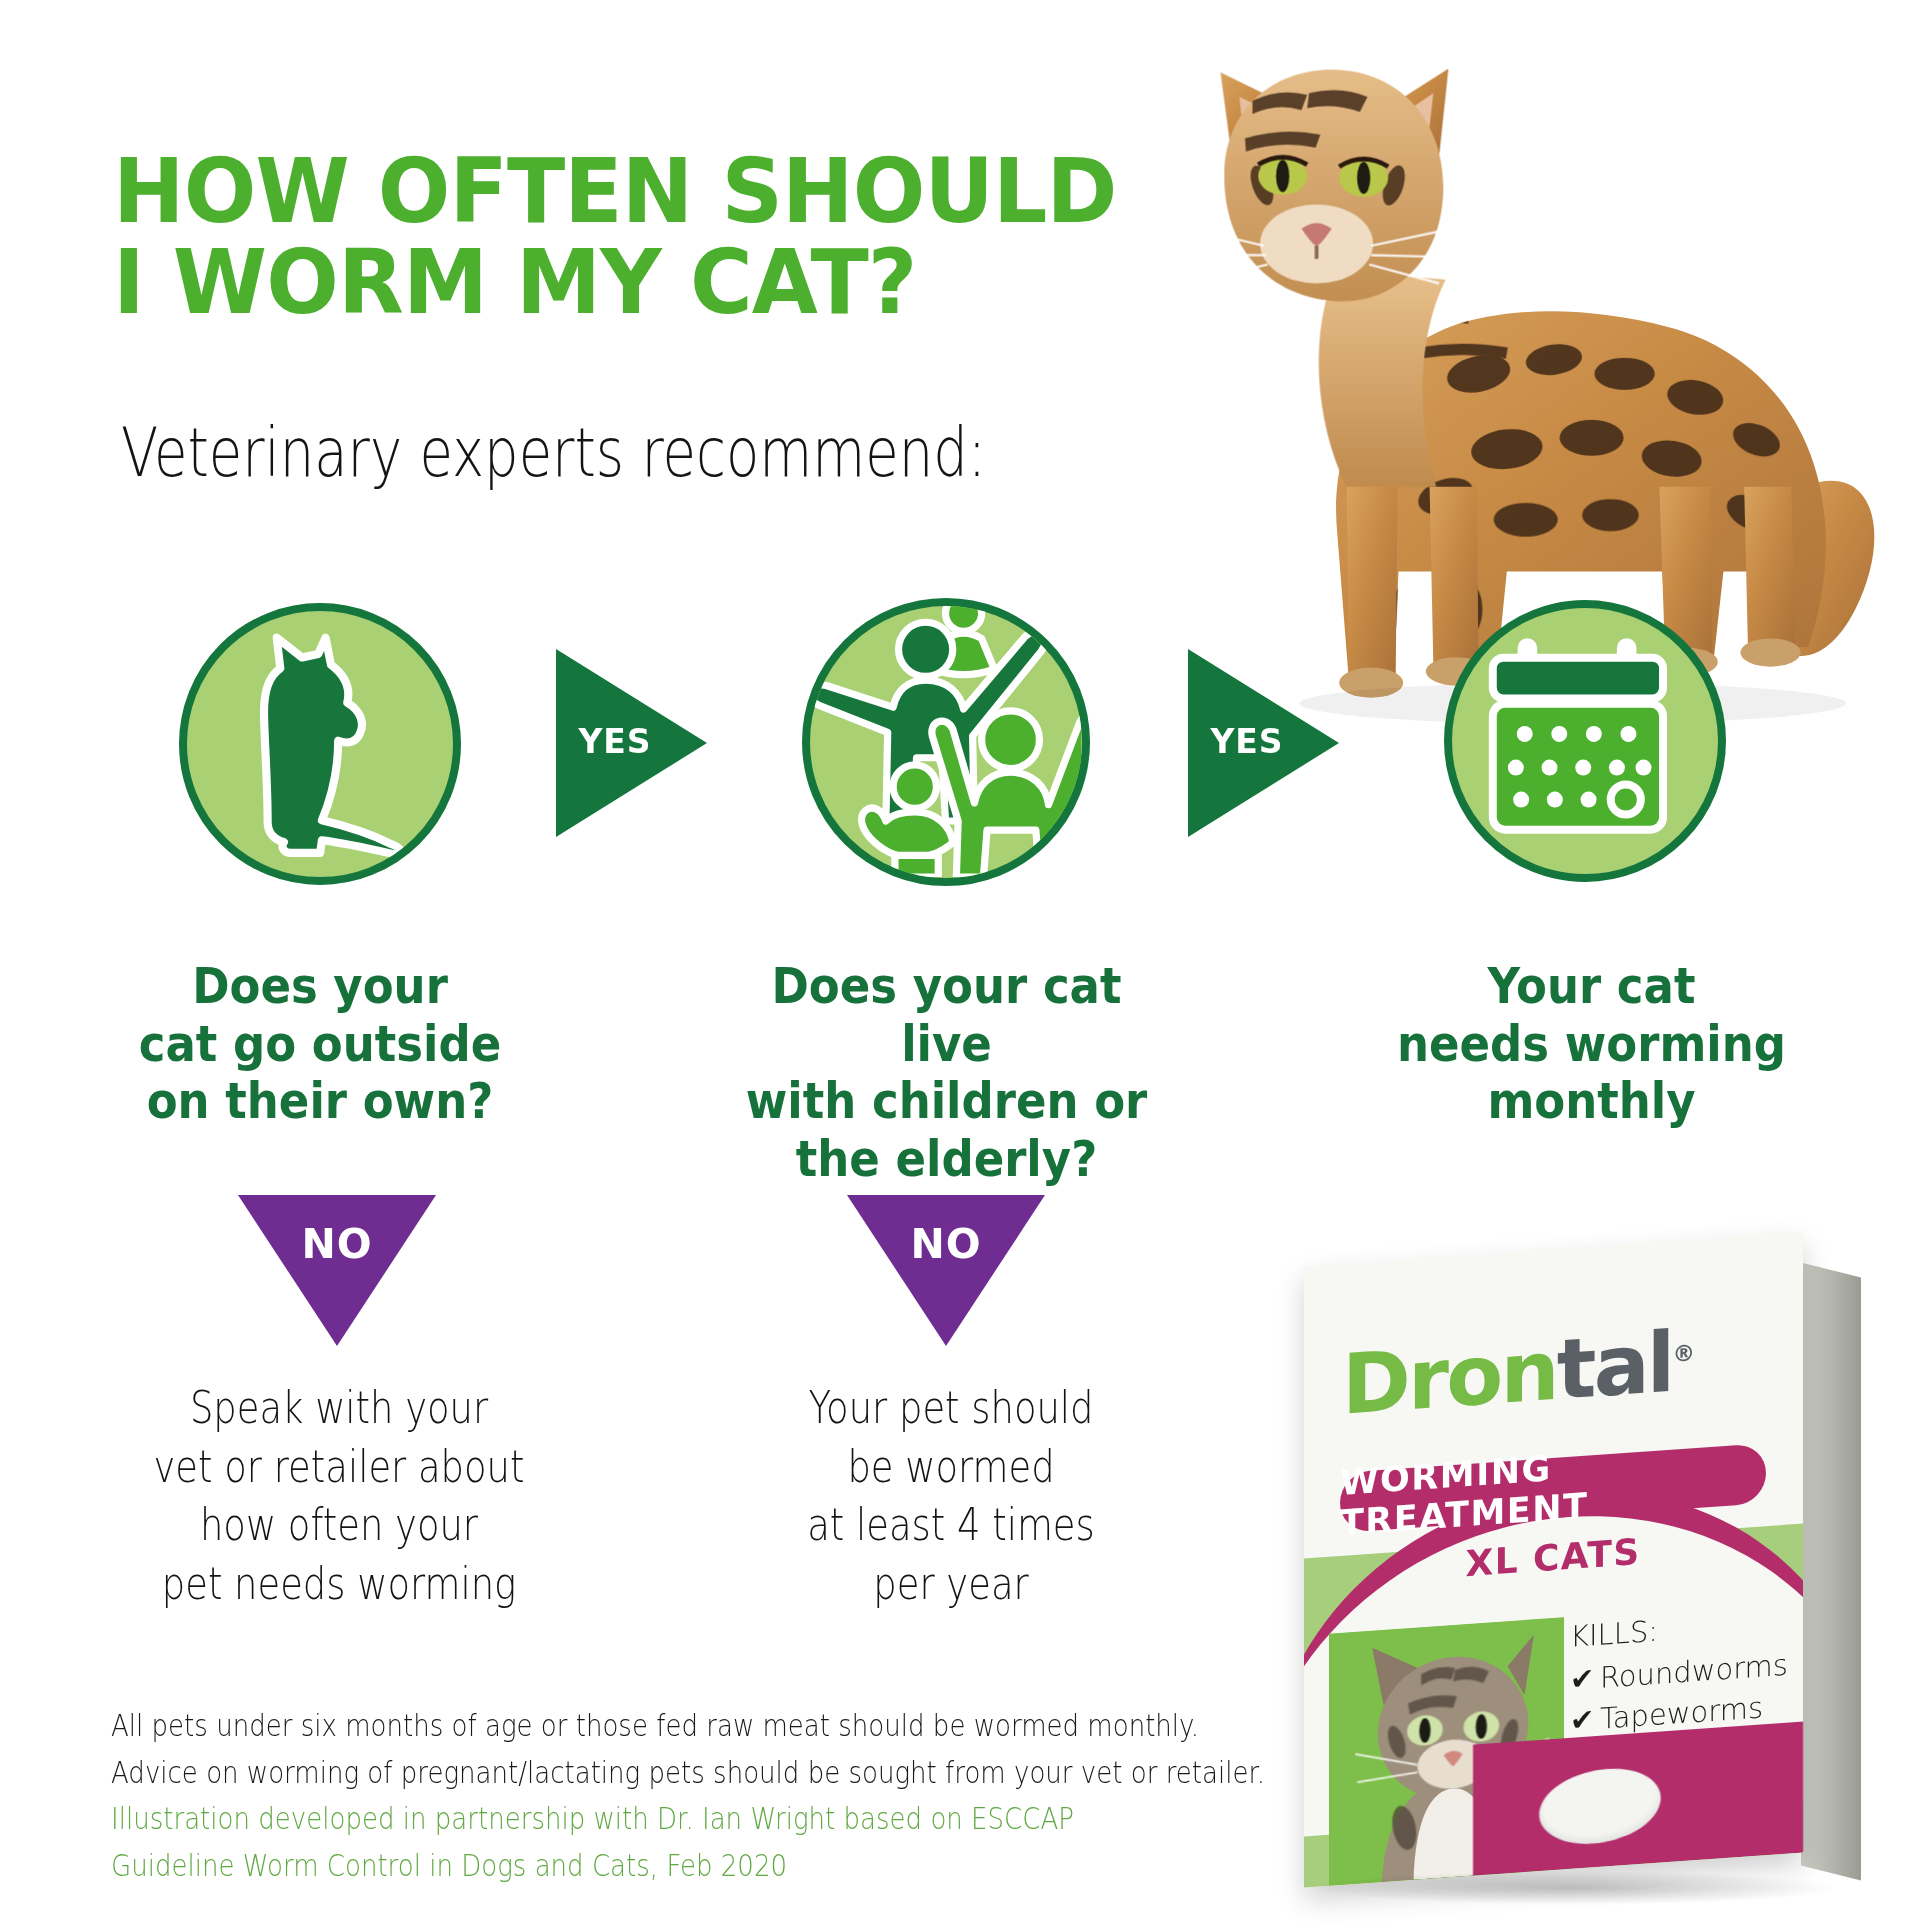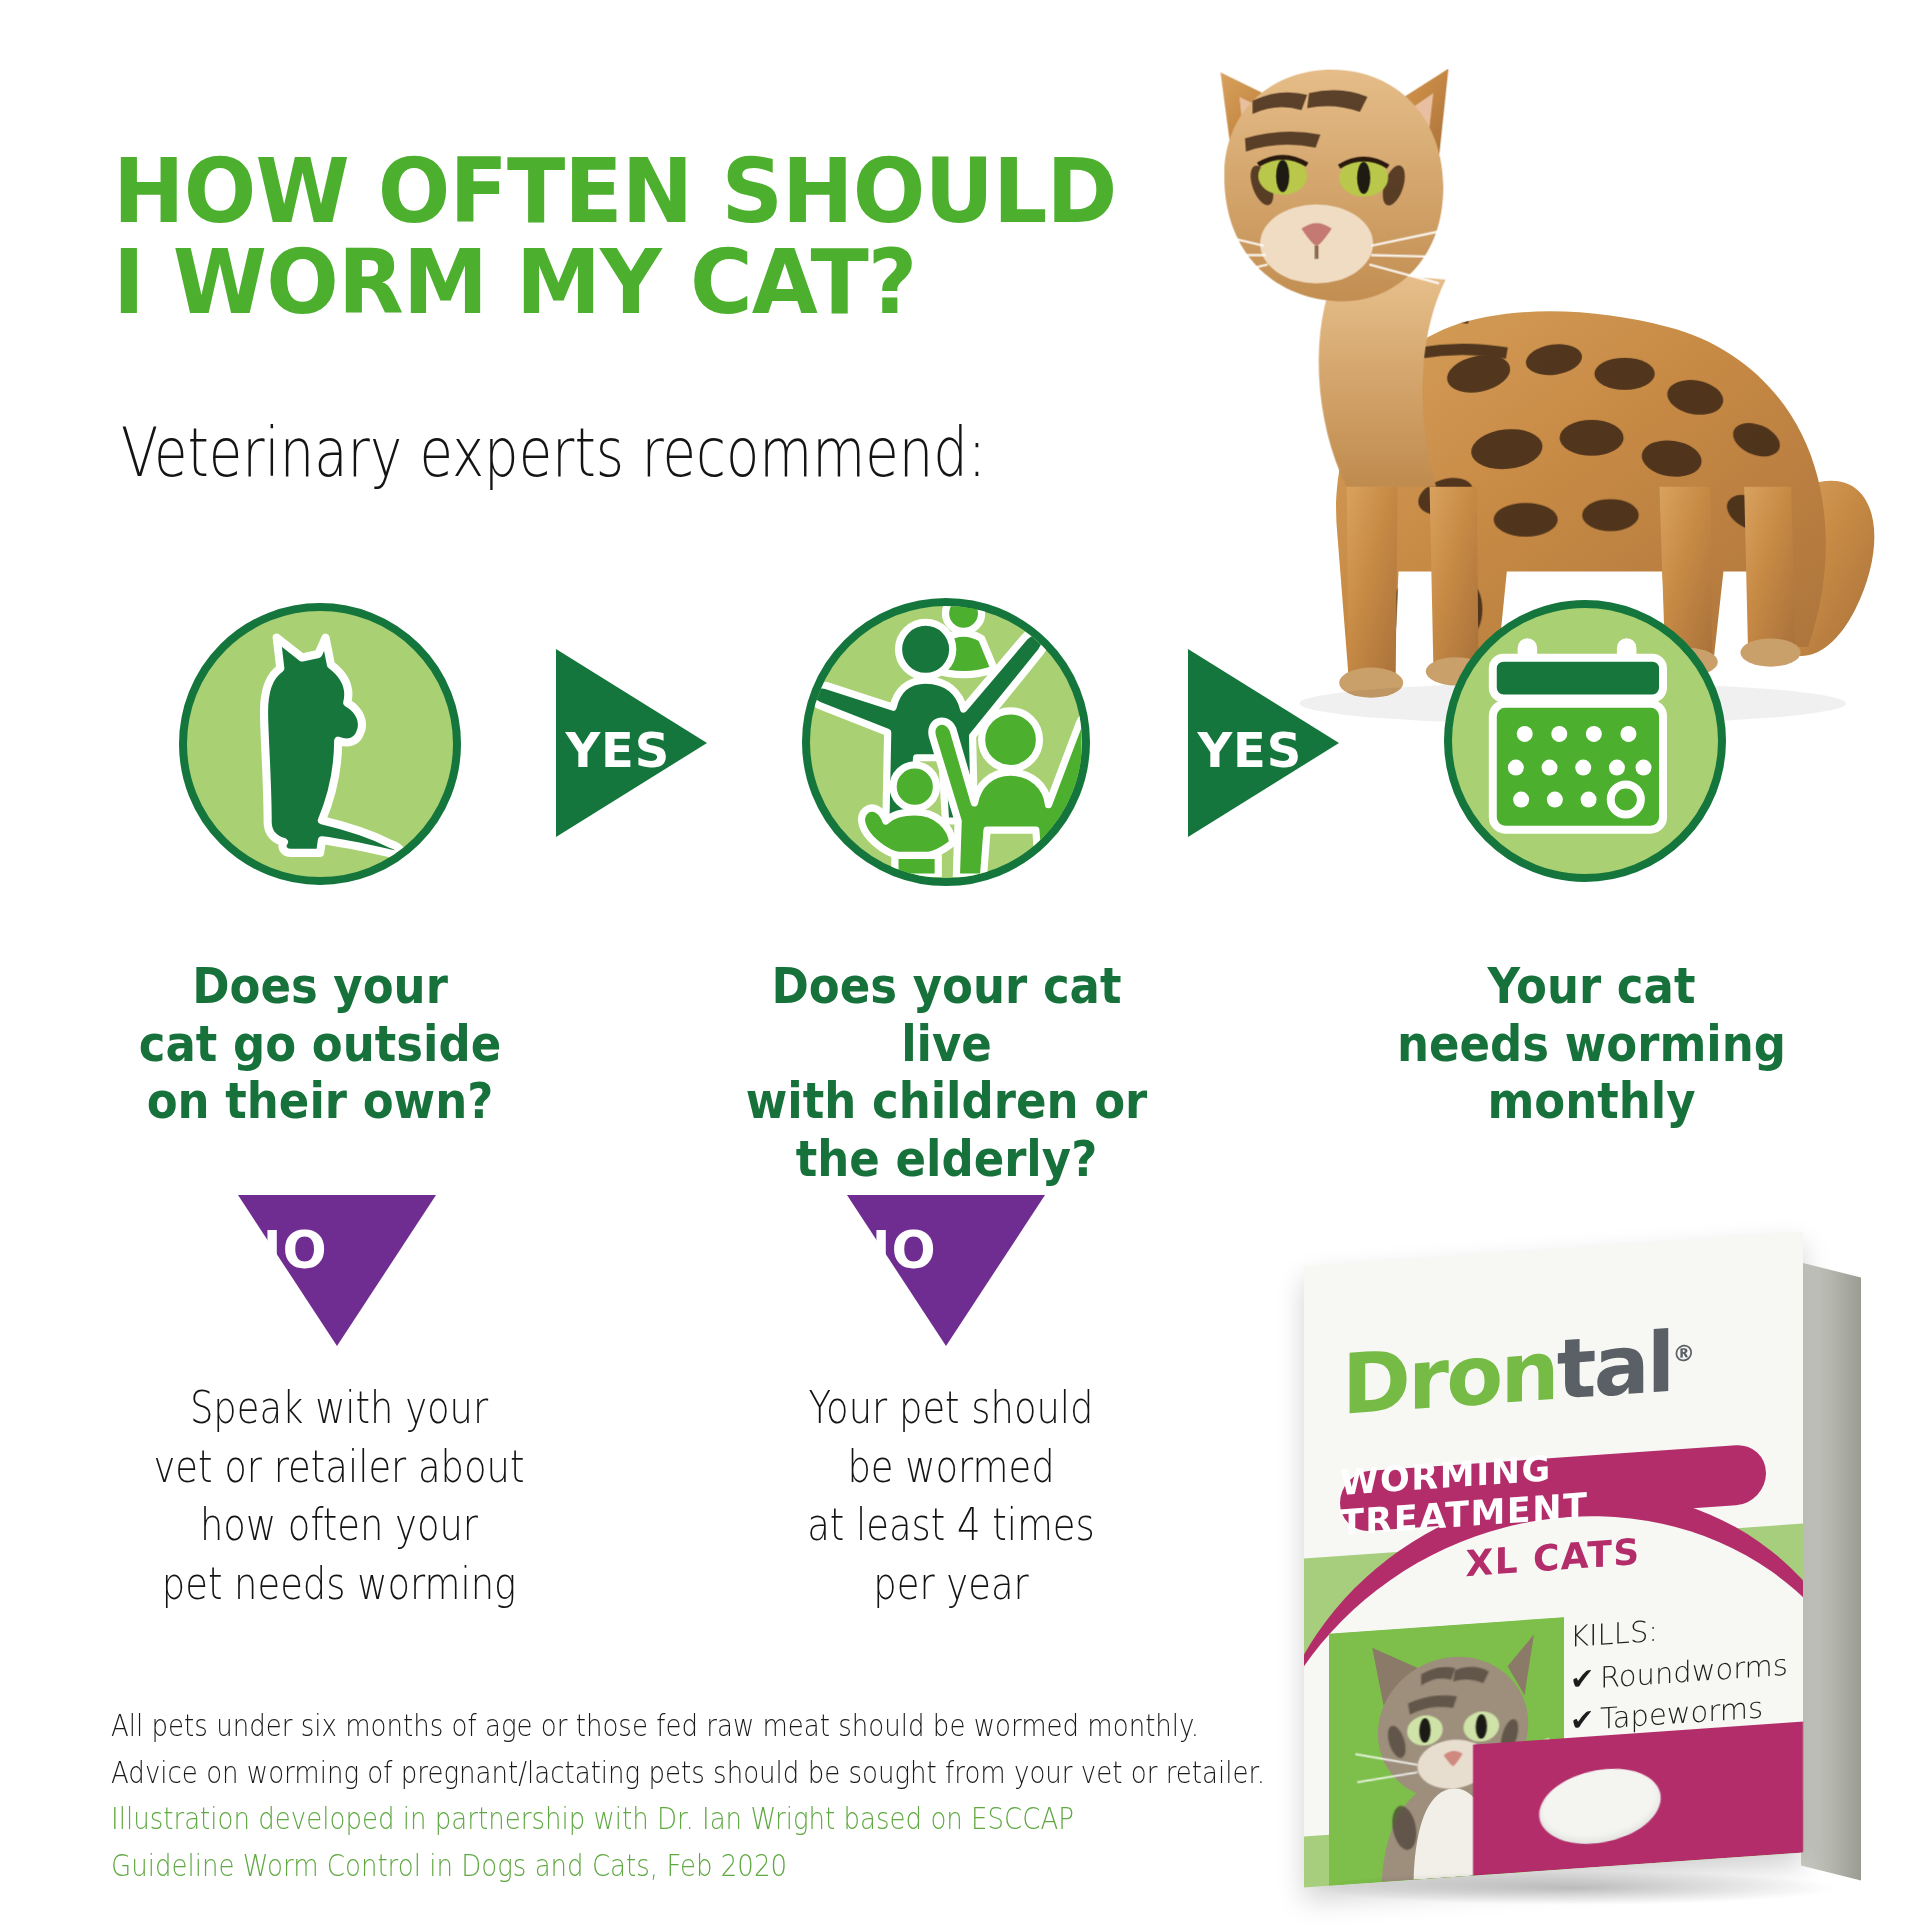--- a/index.html
+++ b/index.html
@@ -56,21 +56,21 @@
     position:absolute;width:151px;height:188px;
   }
   .yes-arrow .tri{
     width:0;height:0;
     border-top:94px solid transparent;
     border-bottom:94px solid transparent;
     border-left:151px solid #14763C;
   }
   .yes-arrow .lbl{
     position:absolute;left:9.4px;top:73px;width:99px;
-    text-align:center;color:#fff;font-weight:bold;font-size:48px;
+    text-align:center;color:#fff;font-weight:bold;font-size:33px;
     font-family:"DejaVu Sans", sans-serif;letter-spacing:0.9px;
   }
   #yes-1{left:556px;top:633px;}
   #yes-2{left:1188px;top:633px;}
 
   
   .col-head{
     position:absolute;text-align:center;
     font-family:"DejaVu Sans", sans-serif;
     font-weight:bold;
@@ -85,22 +85,22 @@
 
   
   .no-arrow{position:absolute;width:198px;height:151px;}
   .no-arrow .tri{
     width:0;height:0;
     border-left:99px solid transparent;
     border-right:99px solid transparent;
     border-top:151px solid #6F2C91;
   }
   .no-arrow .lbl{
-    position:absolute;left:0;top:24.5px;width:198px;
-    color:#fff;font-weight:bold;font-size:52px;
+    position:absolute;left:0;top:24.5px;width:198px;text-align:center;
+    color:#fff;font-weight:bold;font-size:41px;
     font-family:"DejaVu Sans", sans-serif;letter-spacing:0.9px;
   }
   #no-1{left:238px;top:1179px;}
   #no-2{left:847px;top:1179px;}
 
   
   .outcome{
     position:absolute;text-align:center;
     font-family:"DejaVu Sans", sans-serif;
     font-size:45px;line-height:1.30;color:#141414;font-weight:300;

